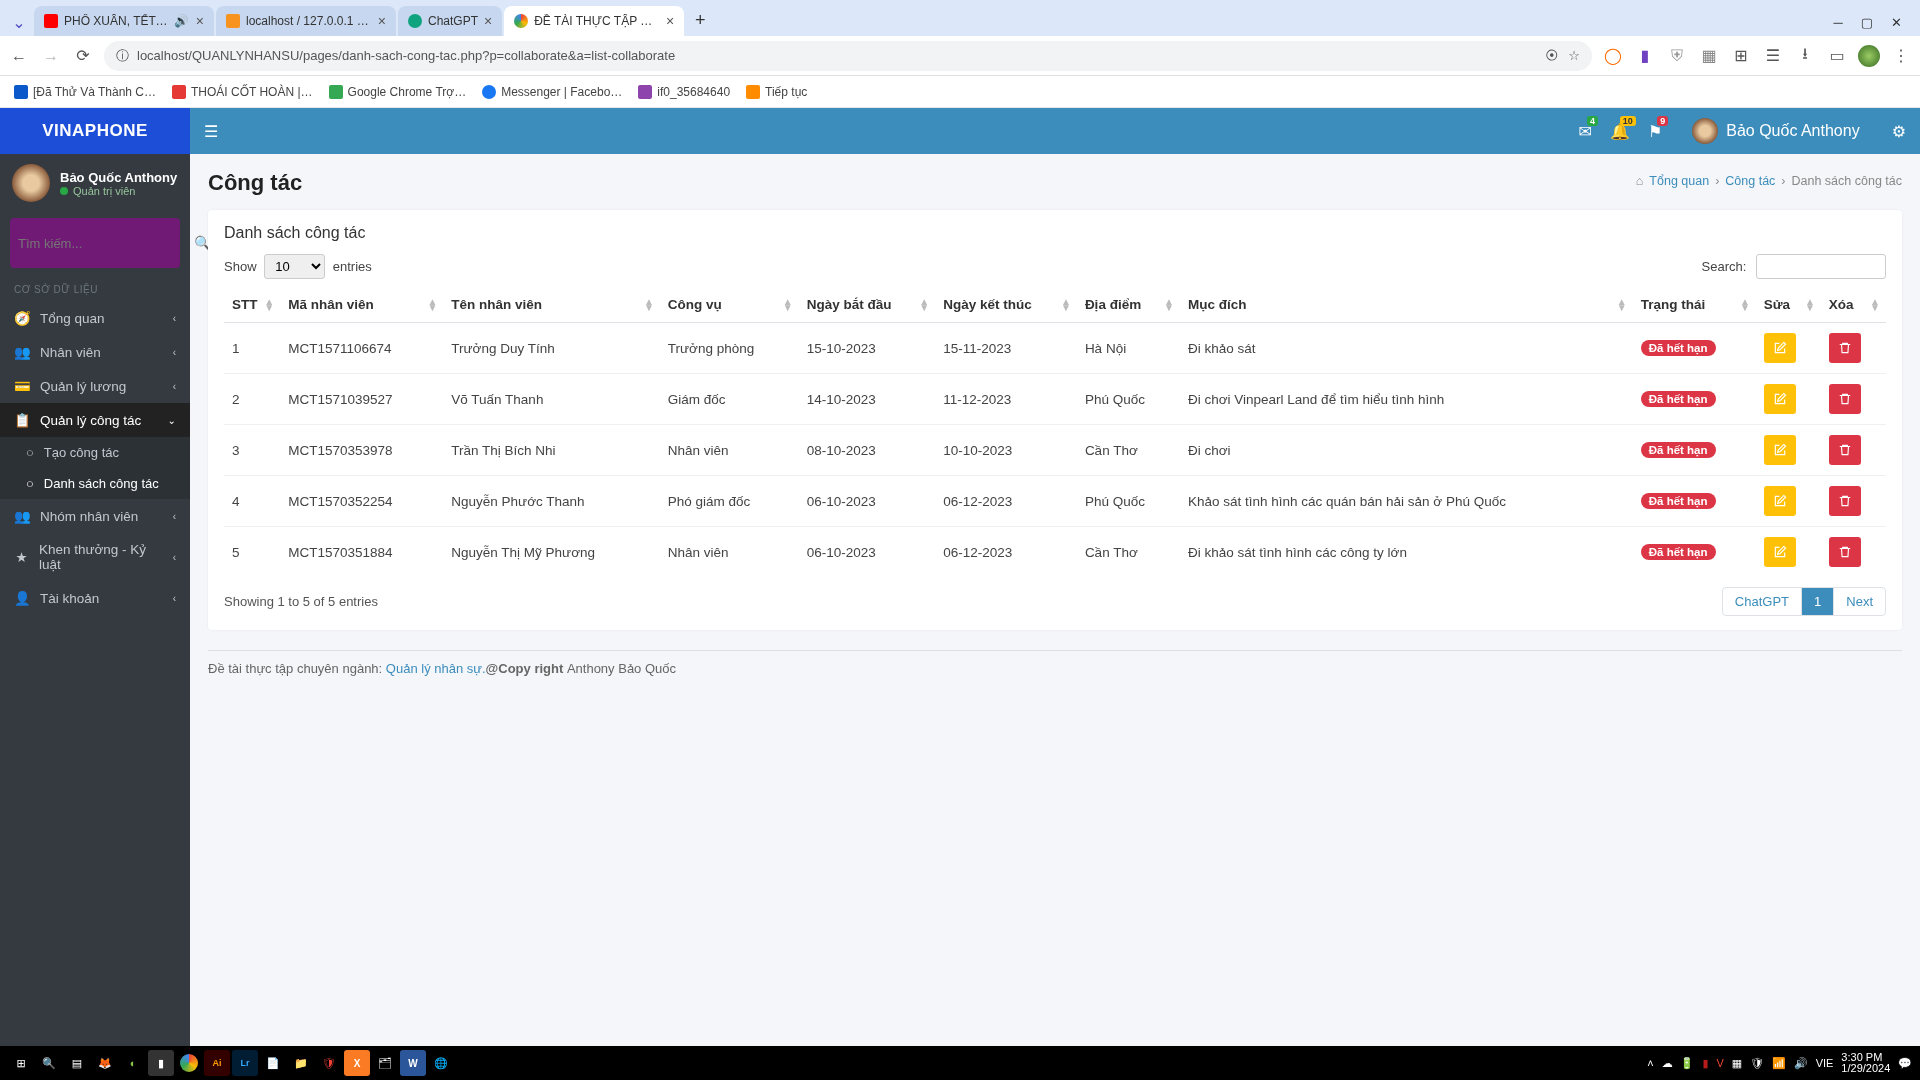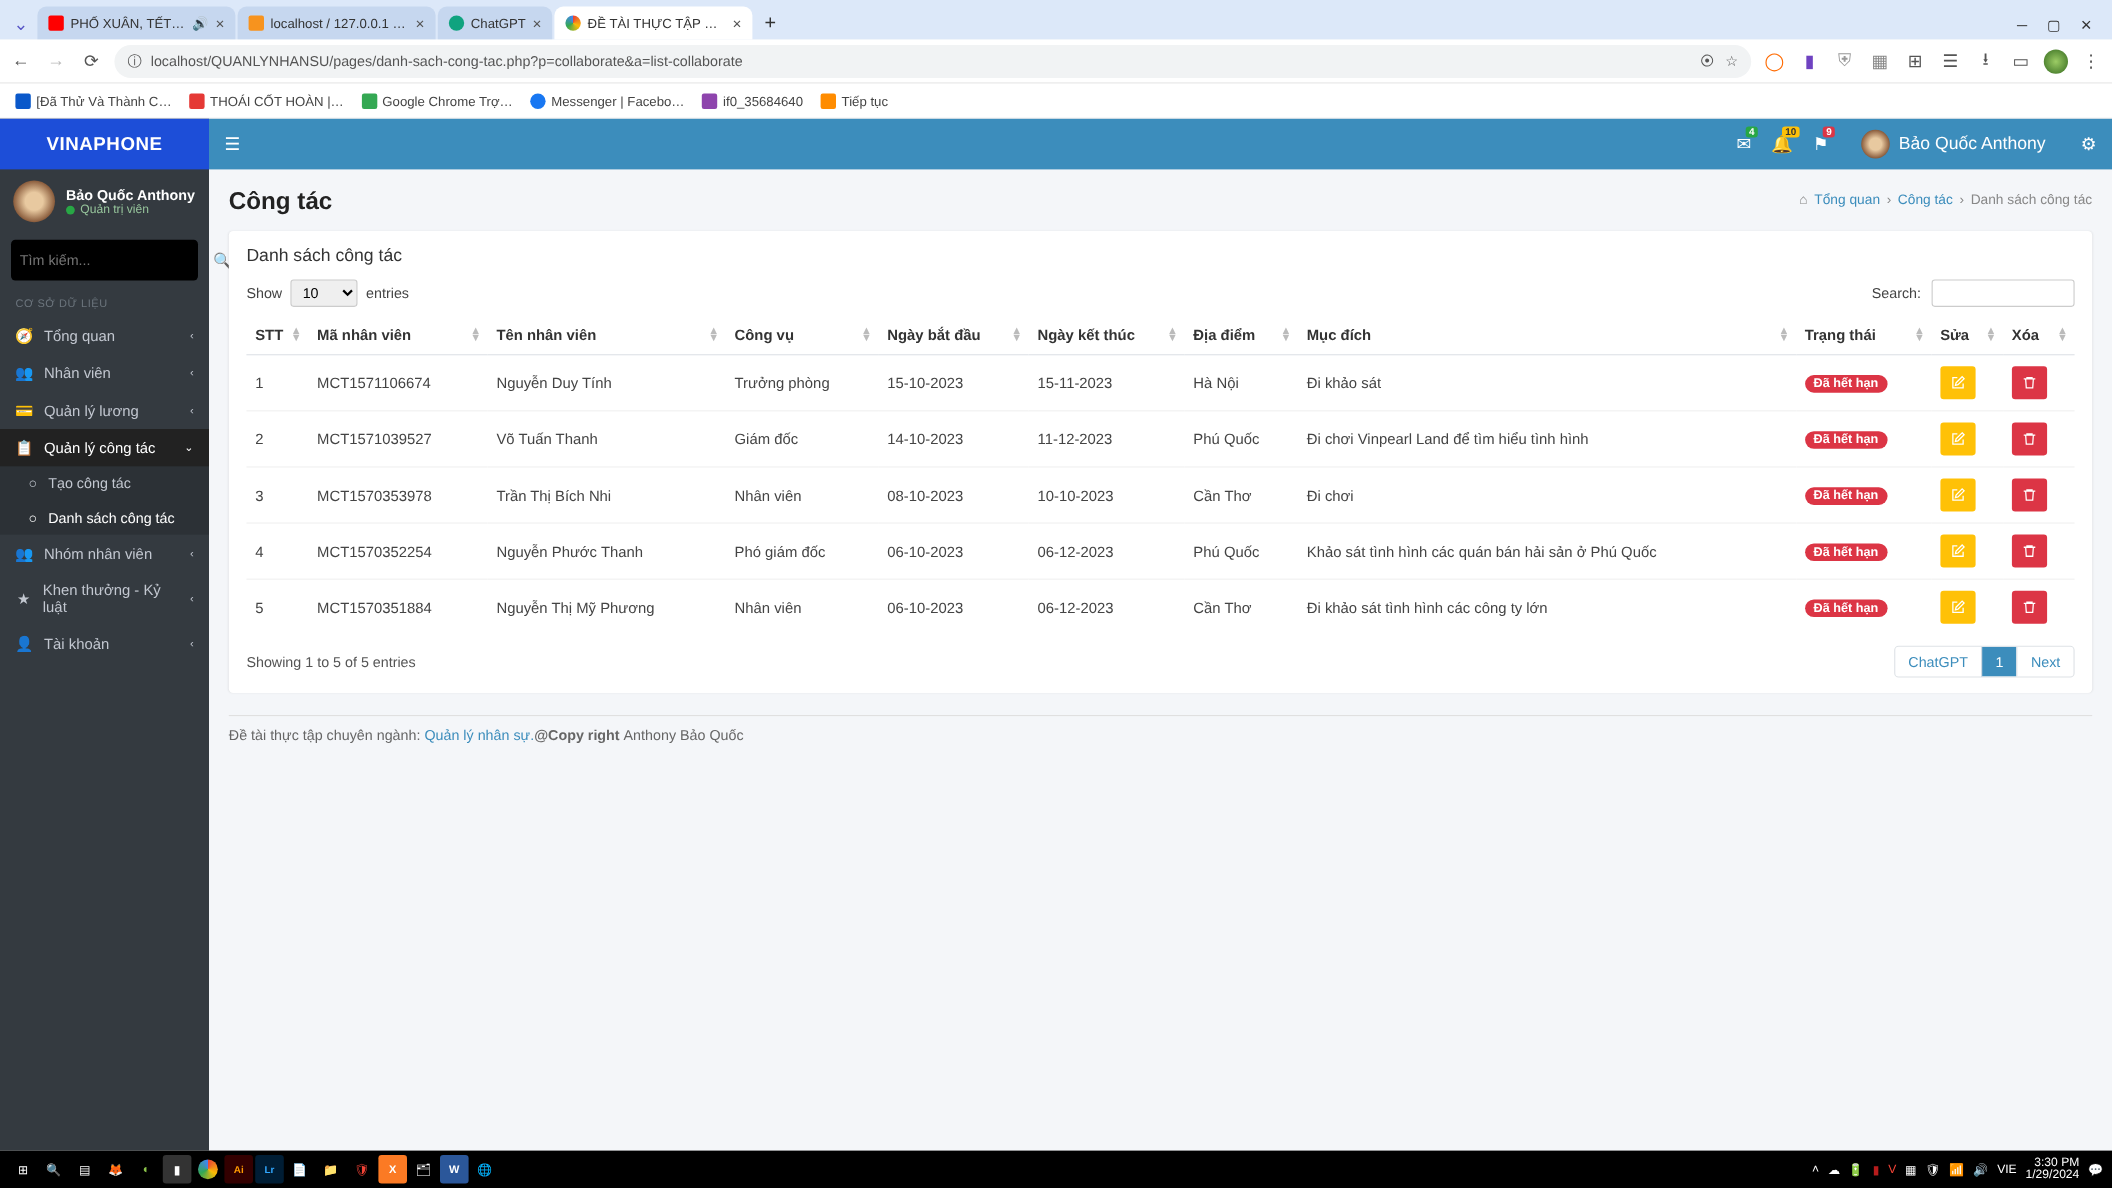--- a/index.html
+++ b/index.html
@@ -24,21 +24,21 @@
 
 
 .appwrap{flex:1;display:flex;min-height:0;background:#f4f6f9}
 .sidebar{width:190px;background:#343a40;color:#c2c7d0;display:flex;flex-direction:column;font-size:13.5px}
 .brand{background:#1d4ed8;color:#fff;height:46px;display:flex;align-items:center;justify-content:center;font-weight:700;font-size:17px;letter-spacing:0.5px}
 .upanel{display:flex;align-items:center;gap:10px;padding:10px 12px}
 .avimg{width:38px;height:38px;border-radius:50%;background:radial-gradient(circle,#e8c9a0 30%,#8a5c3c 70%);}
 .uname{font-size:13px;color:#fff;font-weight:600}
 .urole{font-size:11px;color:#96c49b;display:flex;align-items:center;gap:5px}
 .urole::before{content:"";width:8px;height:8px;background:#28a745;border-radius:50%;display:inline-block}
-.searchbox{margin:6px 10px;background:#000000;border-radius:4px;height:37px;display:flex;align-items:center;padding:0 8px}
+.searchbox{margin:6px 10px;background:#701a75;border-radius:4px;height:50px;display:flex;align-items:center;padding:0 8px}
 .searchbox input{flex:1;background:transparent;border:none;color:#bbb;font-size:13px;outline:none}
 .searchbox .sico{color:#999;font-size:14px}
 .navhdr{color:#6c757d;font-size:10px;letter-spacing:0.5px;padding:10px 14px 6px;text-transform:uppercase}
 .nav-item{display:flex;align-items:center;padding:9px 14px;gap:10px;cursor:pointer;position:relative}
 .nav-item.open{background:#222;color:#fff}
 .nav-item .nico{width:16px;text-align:center}
 .nav-item .chev{margin-left:auto;font-size:10px}
 .subnav{background:#2c3136}
 .sub-item{display:flex;align-items:center;padding:8px 14px 8px 26px;gap:10px;cursor:pointer;font-size:13px}
 .sub-item.active{color:#fff}
@@ -78,21 +78,21 @@
 .pager div:first-child{border-left:none}
 .pager .cur{background:#3c8dbc;color:#fff}
 
 .footerbar{margin-top:20px;border-top:1px solid #e0e0e0;padding-top:10px;font-size:13px;color:#666;display:flex;justify-content:flex-start}
 .footerbar a{color:#3c8dbc;text-decoration:none}
 
 
 .taskbar{height:34px;background:#000;display:flex;align-items:center;padding:0 8px;color:#fff;font-size:11px}
 .tbico{width:26px;height:26px;display:flex;align-items:center;justify-content:center;border-radius:3px;margin-right:2px}
 .tray{margin-left:auto;display:flex;align-items:center;gap:8px;font-size:11px}
-.tray .clock{text-align:right;line-height:11px}
+.tray .clock{text-align:left;line-height:11px}
 
 svg{width:14px;height:14px}
 </style>
 </head>
 <body>
 
 <div class="browser">
 
   <div class="tabbar">
     <div style="width:26px;text-align:center;color:#5856c7;font-size:16px;margin-bottom:4px">⌄</div>
@@ -326,21 +326,21 @@
                   <th><span>Xóa</span><span class="sorti">
                       <span>▲</span>
                       <span>▼</span>
                     </span></th>
                 </tr>
               </thead>
             <tbody id="tbody">
                 <tr>
                   <td>1</td>
                   <td>MCT1571106674</td>
-                  <td>Nguyễn Duy Tính</td>
+                  <td>Trưởng Duy Tính</td>
                   <td>Trưởng phòng</td>
                   <td>15-10-2023</td>
                   <td>15-11-2023</td>
                   <td>Hà Nội</td>
                   <td>Đi khảo sát</td>
                   <td><span class="pill">Đã hết hạn</span></td>
                   <td><span class="actbtn">
                       <svg viewBox="0 0 24 24" fill="none" stroke="#fff" stroke-width="2">
                         <path d="M11 4H4v16h16v-7M18.5 2.5l3 3L12 15l-4 1 1-4z"></path>
                       </svg>

